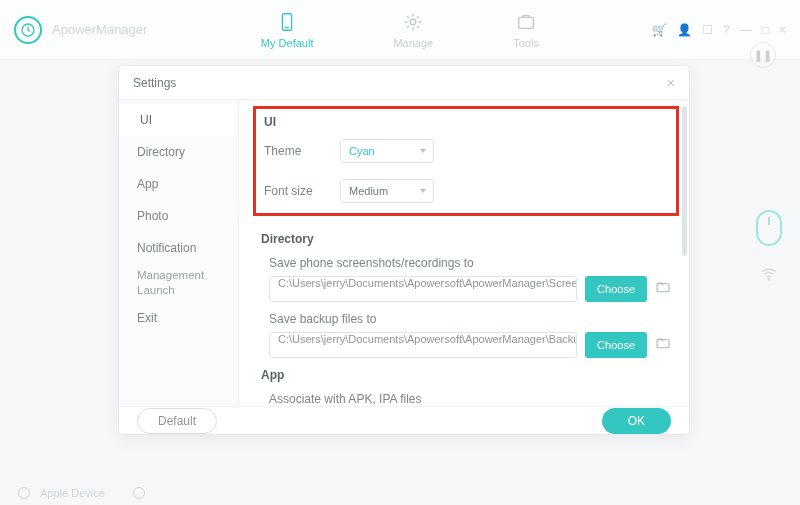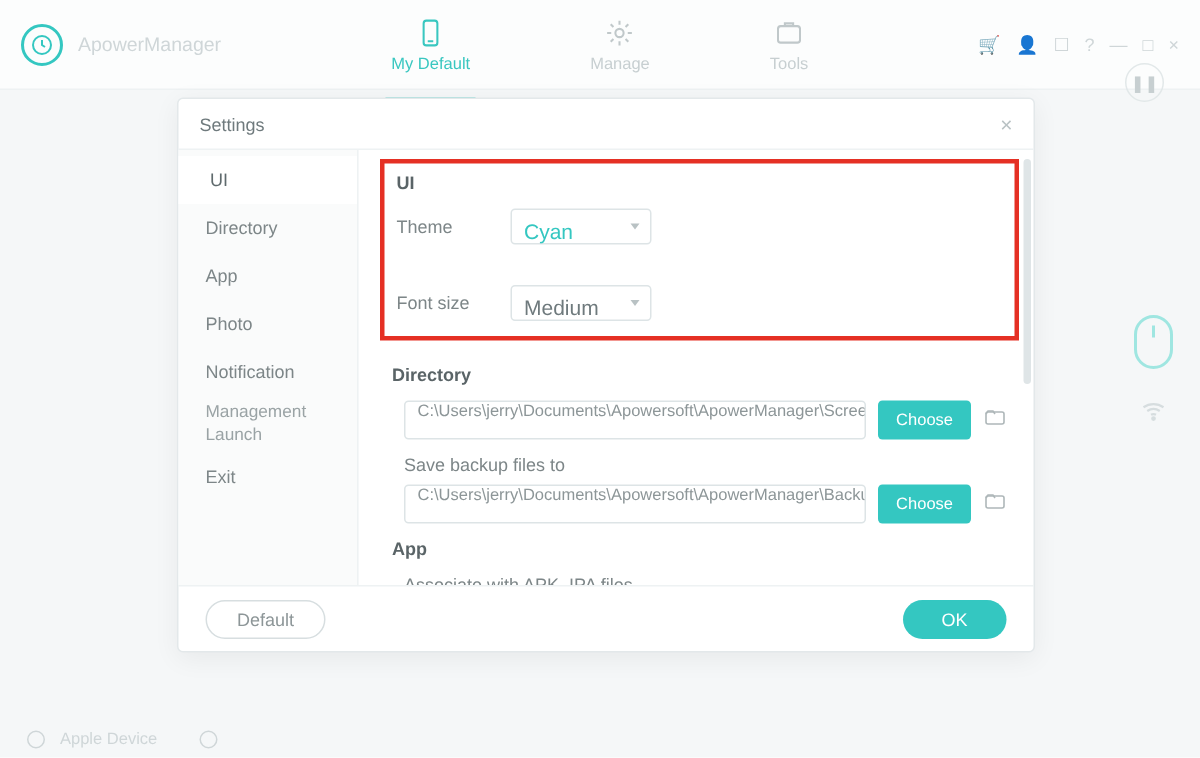--- a/index.html
+++ b/index.html
@@ -27,31 +27,31 @@
 .modal-title{font-size:12px;color:#6f7a7d;}
 .close{margin-left:auto;color:#b9c2c4;font-size:14px;cursor:pointer;}
 .modal-body{flex:1;display:flex;min-height:0;}
 .sidebar{width:120px;background:#fafbfb;border-right:1px solid #eef2f3;padding-top:4px;}
 .sb-item{height:32px;display:flex;align-items:center;padding-left:18px;font-size:12px;color:#7d8688;cursor:pointer;}
 .sb-item.active{background:#fff;color:#5f6a6d;font-weight:500;border-left:3px solid transparent;}
 .sb-item.sub{padding-left:18px;color:#9aa3a5;font-size:11.5px;line-height:1.3;height:auto;padding-top:4px;padding-bottom:4px;}
 .content{flex:1;padding:12px 18px 0 22px;overflow-y:auto;position:relative;}
 .sec-title{font-size:12px;font-weight:600;color:#5a6467;margin-bottom:10px;}
 .hl-box{border:3px solid #e53024;padding:6px 8px 8px 8px;margin:-6px -8px 16px -8px;}
-.row{display:flex;align-items:center;margin-bottom:27px;}
+.row{display:flex;align-items:center;margin-bottom:16px;}
 .row-label{width:76px;font-size:12px;color:#7d8688;}
-.select{width:94px;height:24px;border:1px solid #dde4e6;border-radius:3px;display:flex;align-items:flex-end;padding:0 8px;font-size:14px;color:#6f7a7d;position:relative;cursor:pointer;}
+.select{width:94px;height:24px;border:1px solid #dde4e6;border-radius:3px;display:flex;align-items:center;padding:0 8px;font-size:11px;color:#6f7a7d;position:relative;cursor:pointer;}
 .select.cyan{color:#34c7c1;}
 .select::after{content:"";position:absolute;right:7px;top:9px;border-left:3px solid transparent;border-right:3px solid transparent;border-top:4px solid #b9c2c4;}
 .desc{font-size:12px;color:#7d8688;margin:4px 0 6px 8px;}
 .path-row{display:flex;align-items:center;gap:8px;margin:0 0 10px 8px;}
 .path-input{flex:1;height:26px;border:1px solid #dde4e6;border-radius:3px;padding:0 8px;font-size:11px;color:#8d9698;background:#fff;overflow:hidden;white-space:nowrap;}
 .choose{height:26px;padding:0 12px;background:#34c7c1;color:#fff;border:none;border-radius:3px;font-size:11px;cursor:pointer;}
 .folder-ic svg{width:16px;height:16px;stroke:#aeb7b9;fill:none;stroke-width:1.6;}
-.footer{height:44px;display:flex;align-items:center;padding:0 18px;border-top:1px solid #eef2f3;}
+.footer{height:28px;display:flex;align-items:center;padding:0 18px;border-top:1px solid #eef2f3;}
 .btn{height:26px;padding:0 20px;border-radius:14px;font-size:12px;cursor:pointer;display:flex;align-items:center;}
 .btn-default{border:1px solid #d7dee0;background:#fff;color:#8d9698;}
 .btn-ok{background:#34c7c1;color:#fff;border:none;padding:0 26px;}
 .footer .spacer{flex:1;}
 .footer .btn + .btn{margin-left:10px;}
 .status{position:absolute;left:18px;bottom:6px;display:flex;align-items:center;gap:10px;color:#cfd6d8;font-size:11px;}
 .status .dot{width:12px;height:12px;border:1.5px solid #cfd6d8;border-radius:50%;}
 .scroll-ind{position:absolute;right:2px;top:6px;width:5px;height:150px;background:#dfe5e7;border-radius:3px;}
 </style>
 </head>
@@ -137,20 +137,21 @@
         </div>
         <div class="row" style="margin-bottom:2px;">
           <div class="row-label">Font size</div>
           <div class="select">
               <span>Medium</span>
             </div>
         </div>
       </div>
 
       <div class="sec-title">Directory</div>
+      <div class="desc">Save phone screenshots/recordings to</div>
       <div class="path-row">
         <div class="path-input">C:\Users\jerry\Documents\Apowersoft\ApowerManager\Screensho</div>
         <button class="choose">Choose</button>
         <span class="folder-ic"><svg viewBox="0 0 24 24">
               <rect x="3" y="7" width="18" height="12" rx="2"></rect>
               <path d="M3 9l2-3h5l2 3"></path>
             </svg></span>
       </div>
       <div class="desc">Save backup files to</div>
       <div class="path-row">

